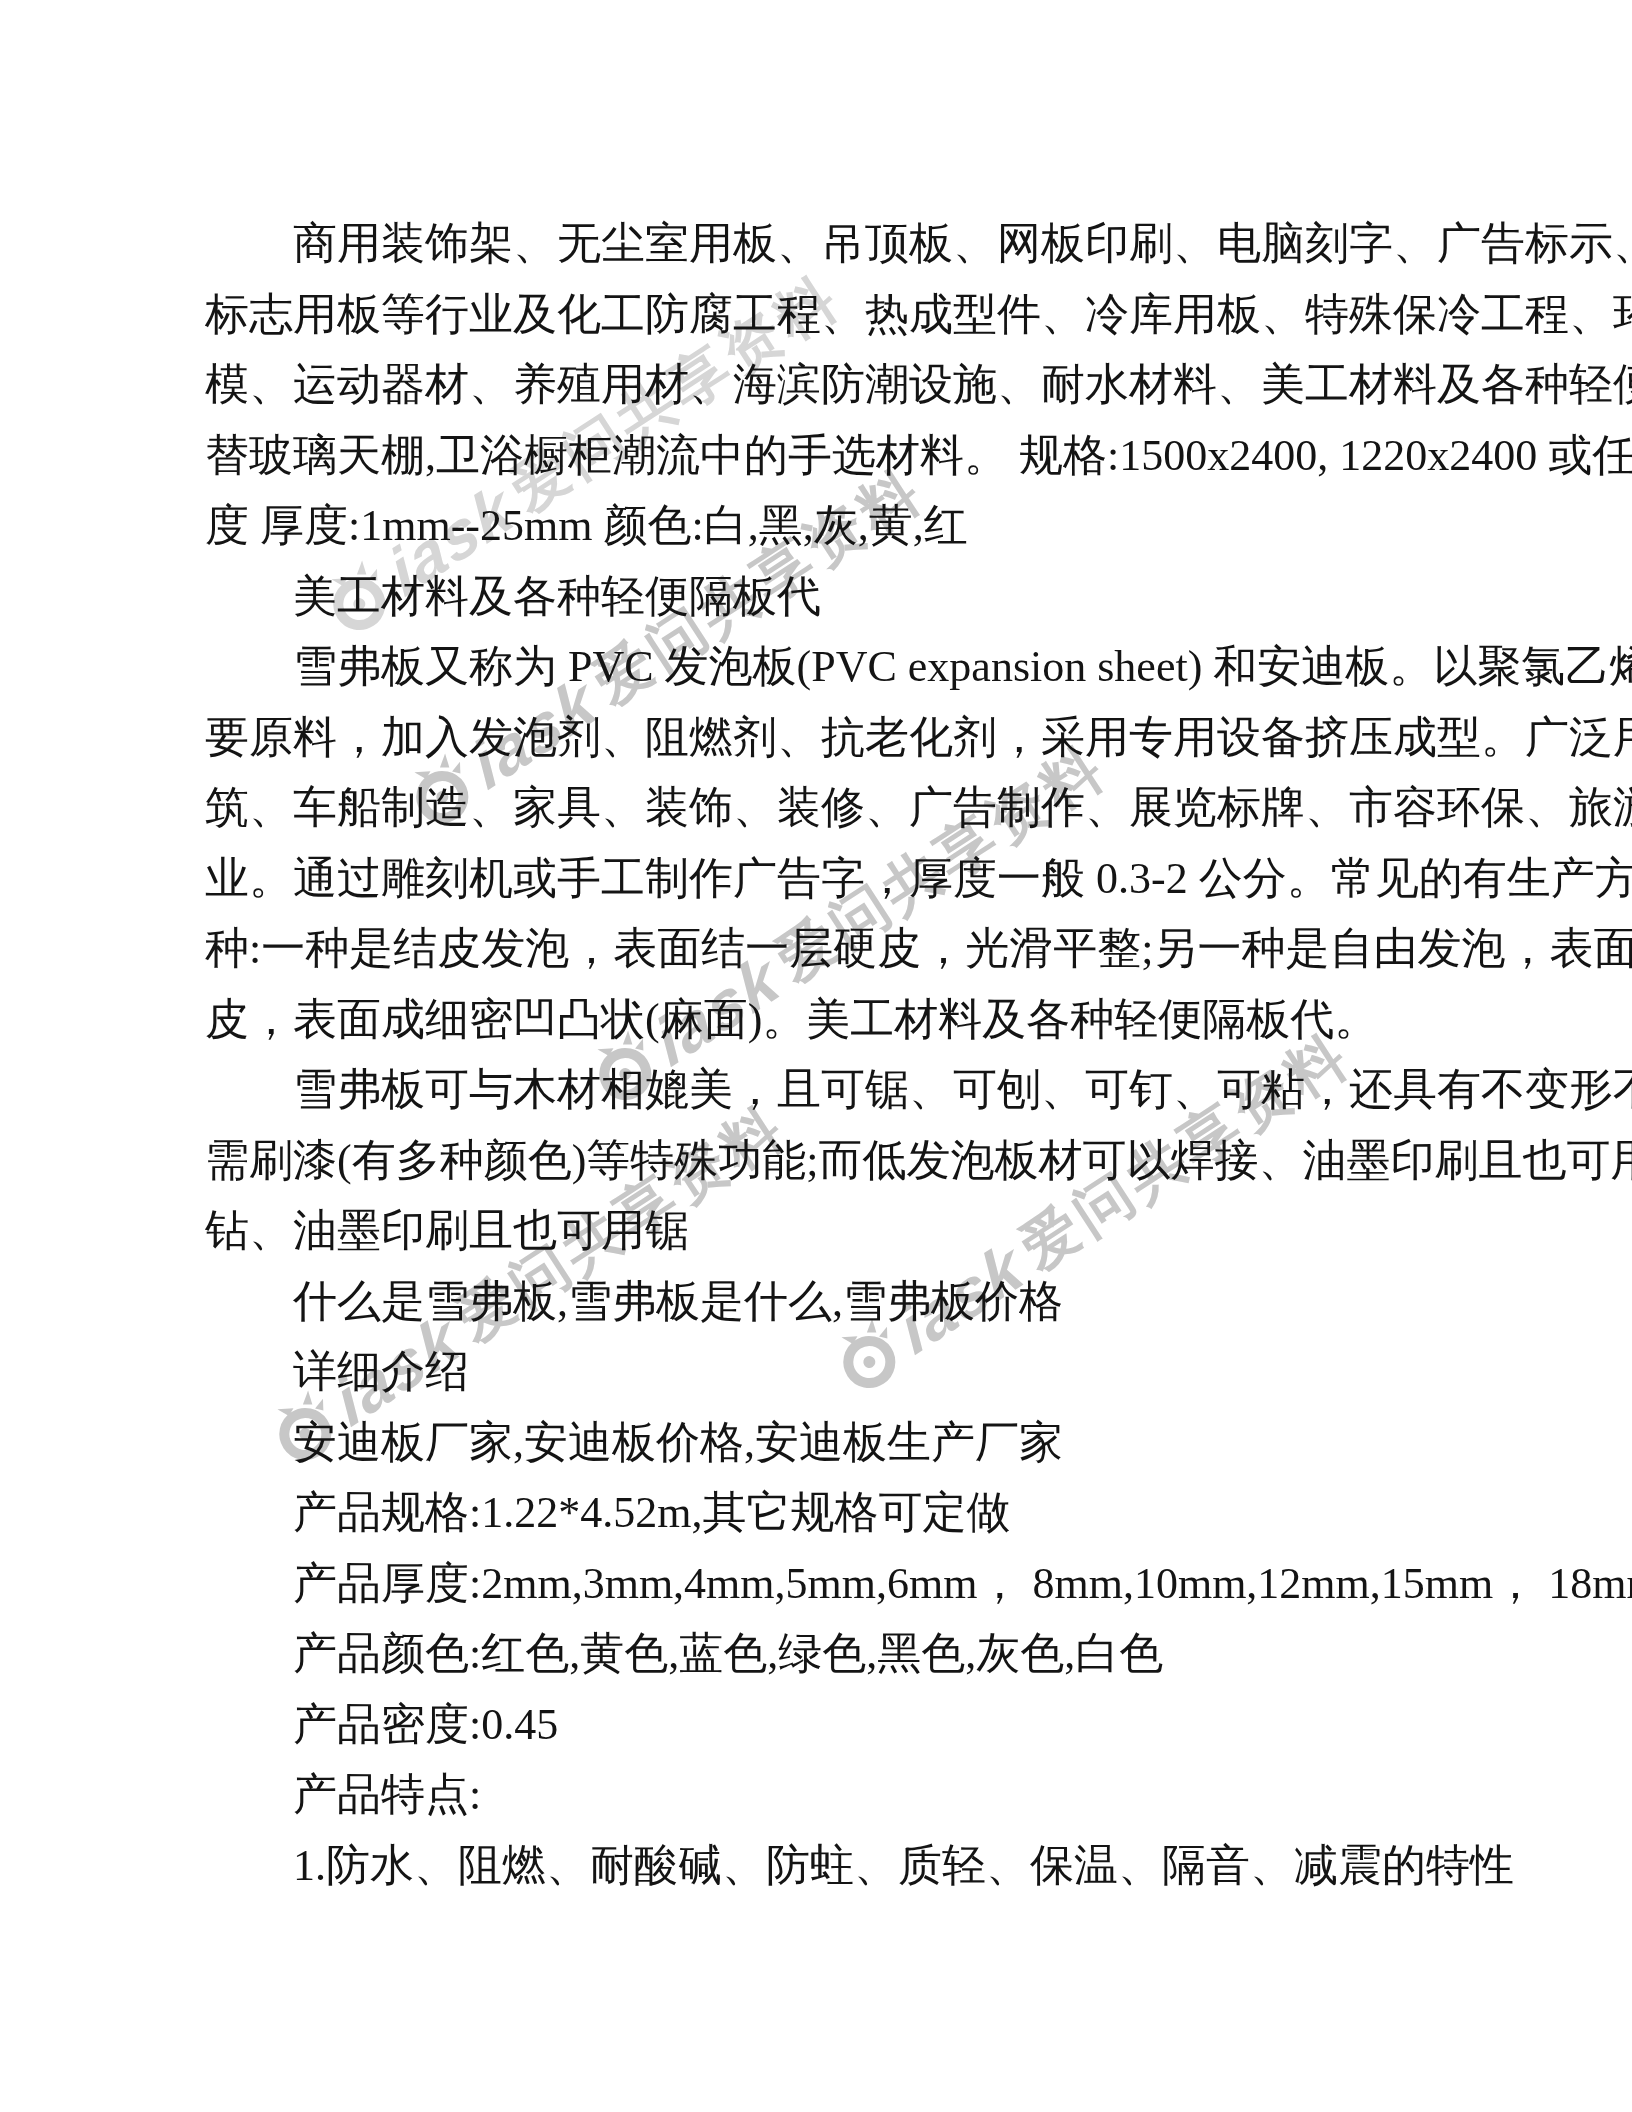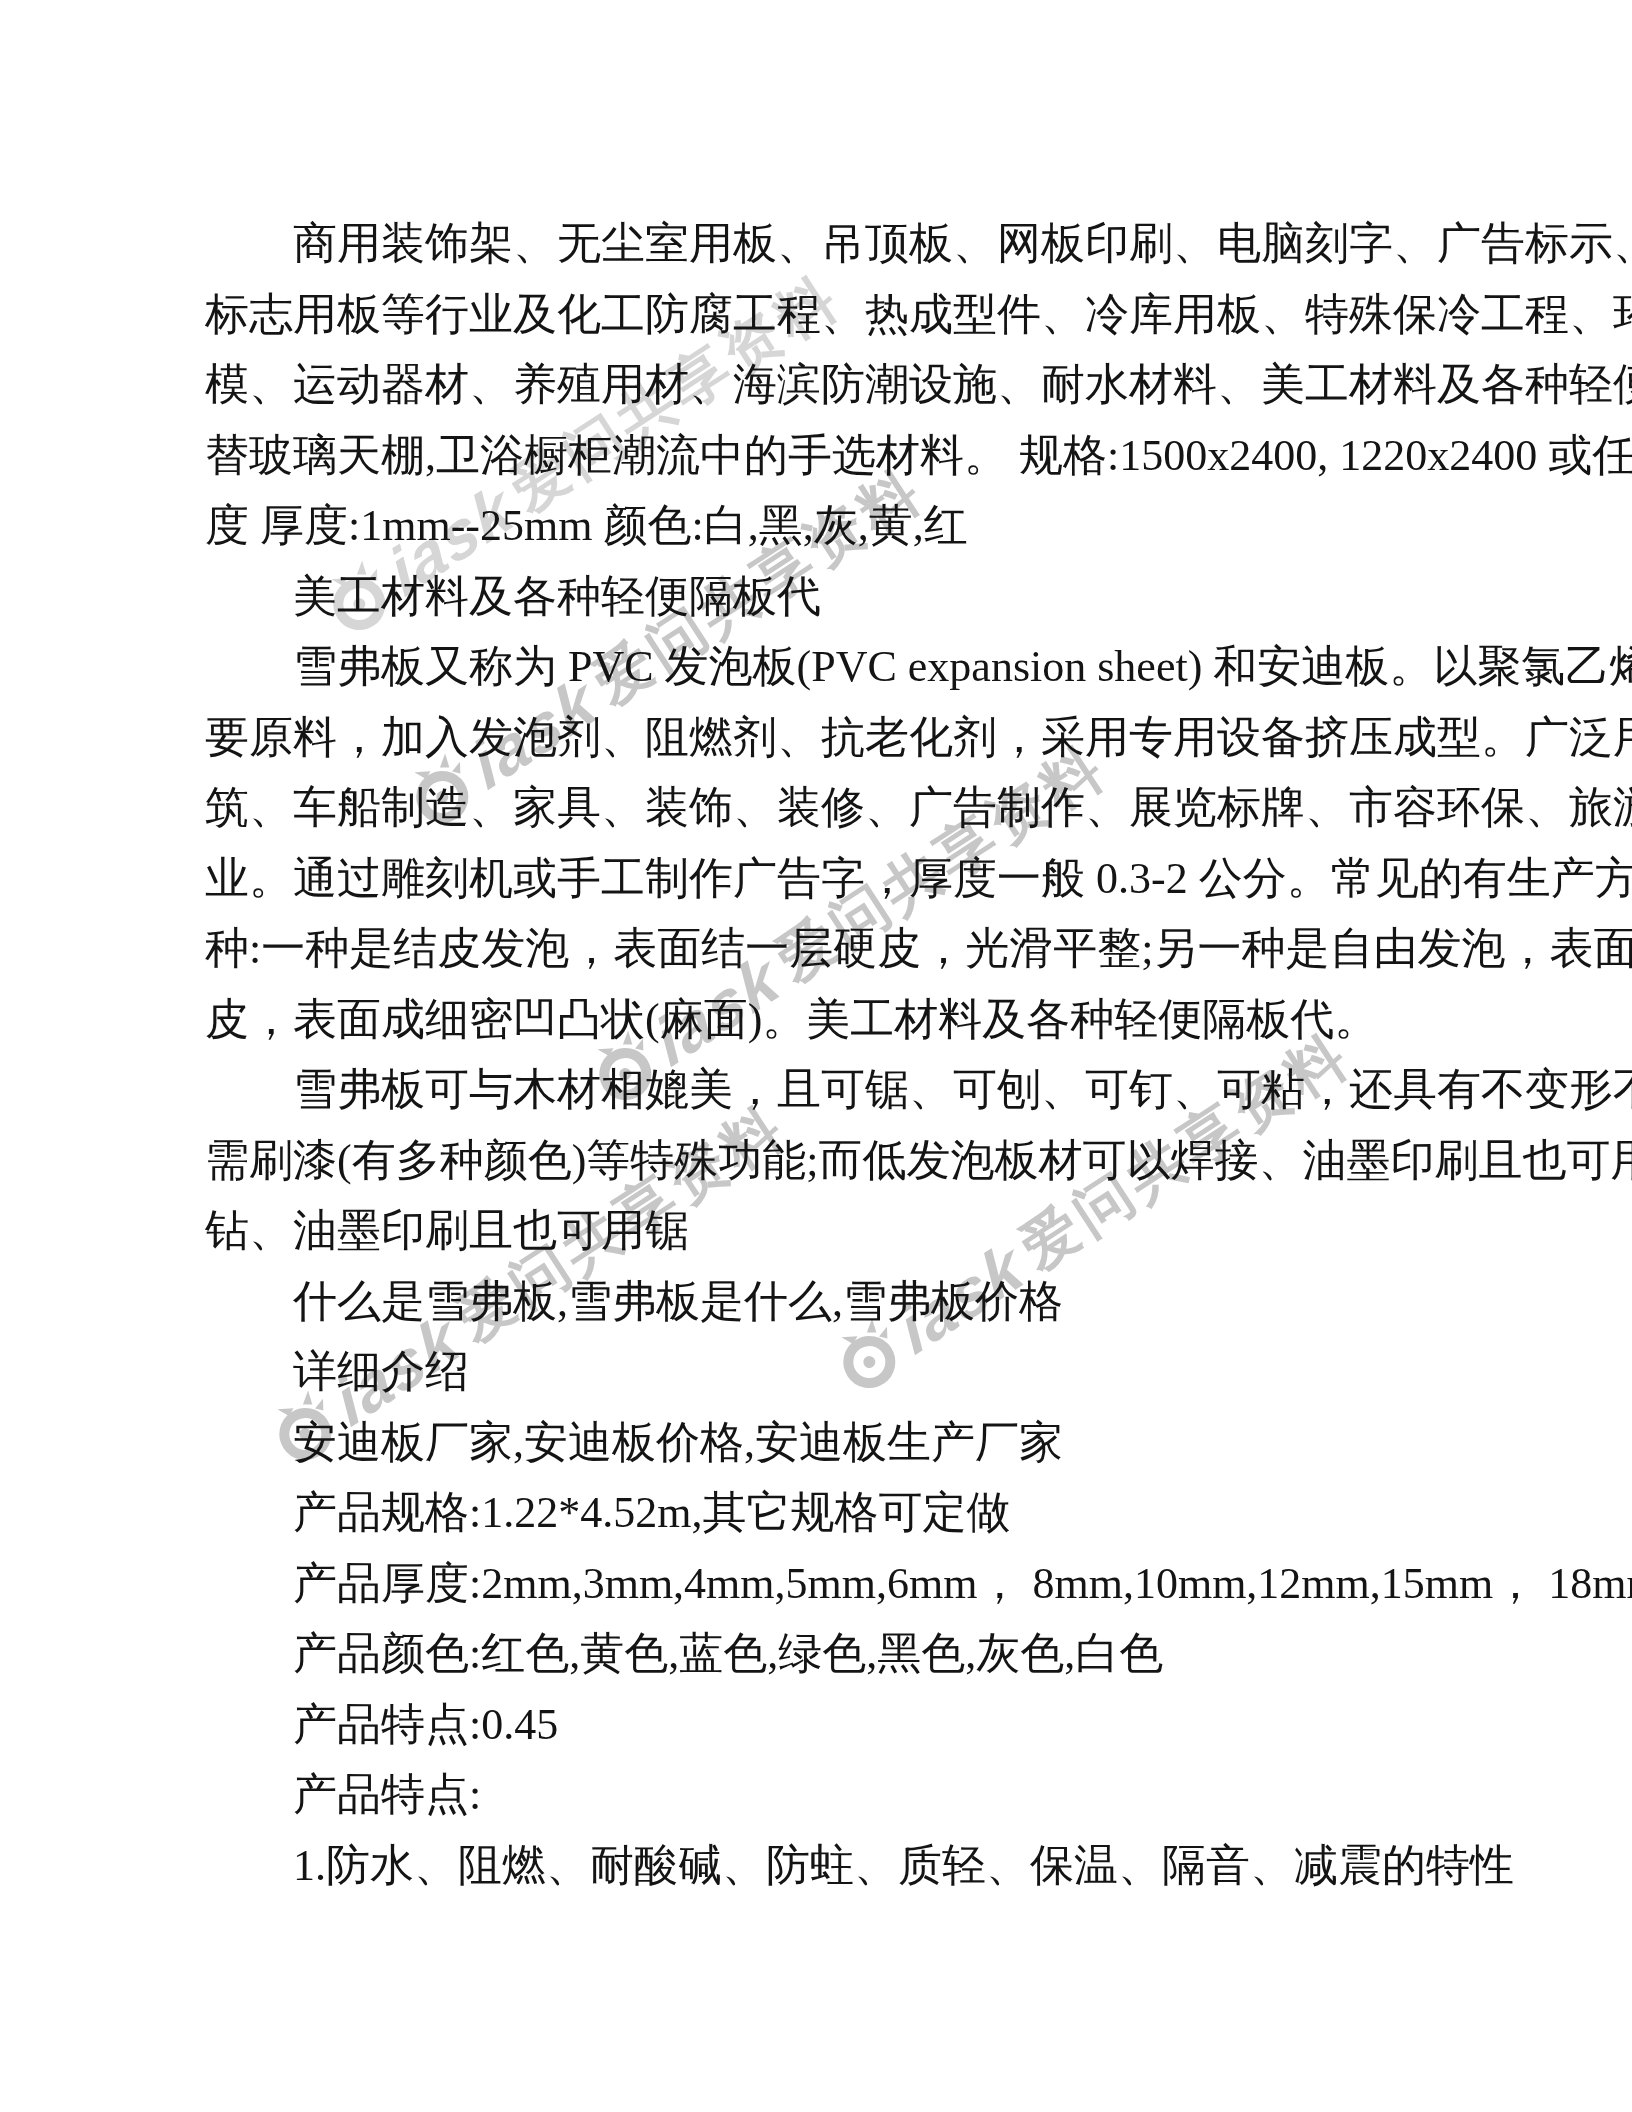--- a/index.html
+++ b/index.html
@@ -119,17 +119,17 @@
       <div class="line">皮，表面成细密凹凸状(麻面)。美工材料及各种轻便隔板代。</div>
       <div class="line indent">雪弗板可与木材相媲美，且可锯、可刨、可钉、可粘，还具有不变形不开裂不</div>
       <div class="line">需刷漆(有多种颜色)等特殊功能;而低发泡板材可以焊接、油墨印刷且也可用锯、</div>
       <div class="line">钻、油墨印刷且也可用锯</div>
       <div class="line indent">什么是雪弗板,雪弗板是什么,雪弗板价格</div>
       <div class="line indent">详细介绍</div>
       <div class="line indent">安迪板厂家,安迪板价格,安迪板生产厂家</div>
       <div class="line indent">产品规格:1.22*4.52m,其它规格可定做</div>
       <div class="line indent">产品厚度:2mm,3mm,4mm,5mm,6mm， 8mm,10mm,12mm,15mm， 18mm， 25mm</div>
       <div class="line indent">产品颜色:红色,黄色,蓝色,绿色,黑色,灰色,白色</div>
-      <div class="line indent">产品特点:0.45</div>
+      <div class="line indent">产品密度:0.45</div>
       <div class="line indent">产品特点:</div>
       <div class="line indent">1.防水、阻燃、耐酸碱、防蛀、质轻、保温、隔音、减震的特性</div>
     </div>
 </div>
 
 </body></html>

